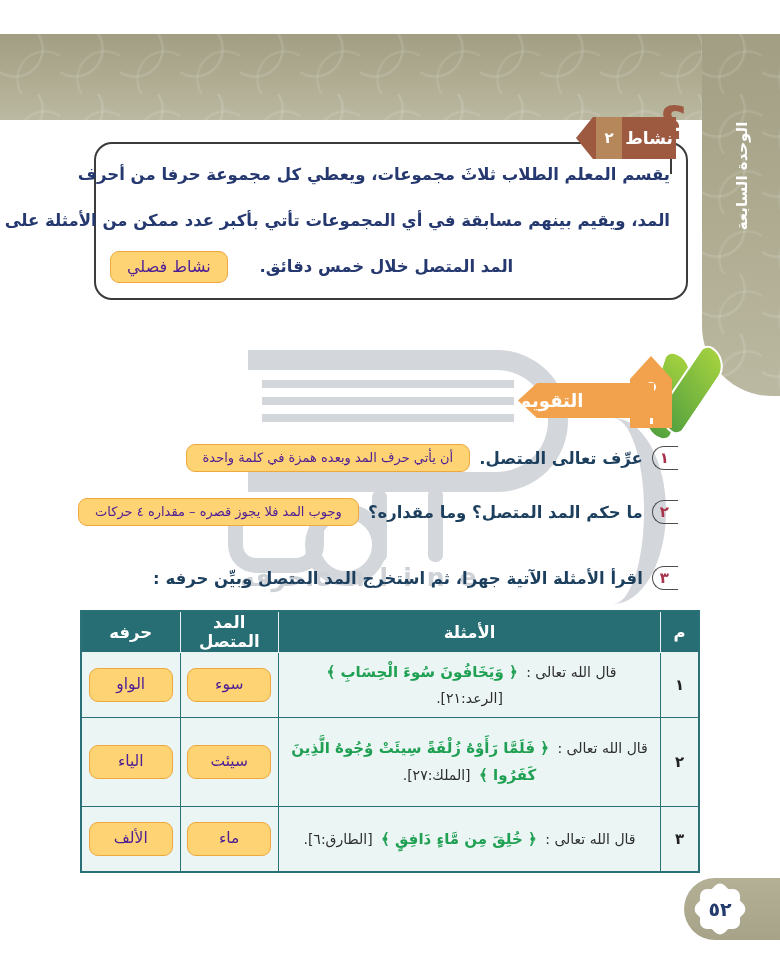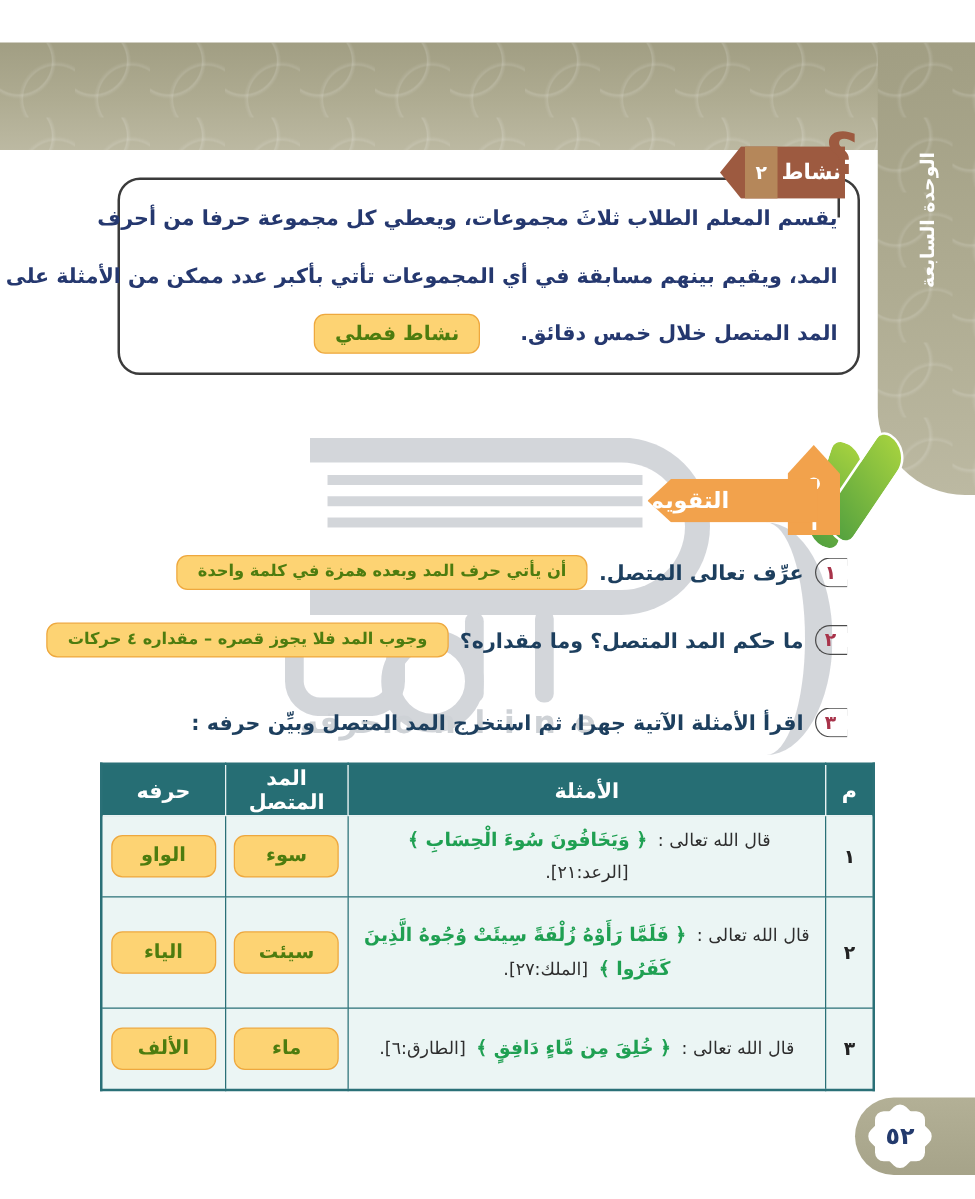--- a/index.html
+++ b/index.html
@@ -31,23 +31,23 @@
   .wm-arc{left:560px;top:418px;width:84px;height:186px;border-right:22px solid #c9ccd2;border-radius:50%;}
   .wm-u{left:228px;top:500px;width:66px;height:58px;border:15px solid #c9ccd2;border-top:0;border-radius:0 0 28px 28px;}
   .wm-ring{left:305px;top:504px;width:52px;height:52px;border:15px solid #c9ccd2;border-radius:50%;}
   .wm-st1{left:372px;top:490px;width:15px;height:72px;background:#c9ccd2;border-radius:7px;}
   .wm-st2{left:428px;top:488px;width:15px;height:74px;background:#c9ccd2;border-radius:7px;}
   .wm-caption{left:240px;top:563px;direction:ltr;color:#c3c7cd;font-size:25px;letter-spacing:15px;font-weight:bold;}
 
   
   .activity-box{position:absolute;left:94px;top:142px;width:594px;height:158px;z-index:2;
     border:2.5px solid #3b3b3b;border-radius:18px;padding:8px 16px 0 14px;box-sizing:border-box;}
-  .act-line{font-size:16.5px;font-weight:bold;color:#25386f;line-height:46px;text-align:right;white-space:nowrap;}
-  .pill{background:#fdd373;border:1.6px solid #eea83e;border-radius:9px;color:#4d7c0f;
-        font-weight:bold;padding:3px 16px;display:inline-block;line-height:1.5;}
+  .act-line{font-size:16.5px;font-weight:bold;color:#25386f;line-height:46px;text-align:left;white-space:nowrap;}
+  .pill{background:#fdd373;border:1.6px solid #eea83e;border-radius:9px;color:#4c1d95;
+        font-weight:normal;padding:3px 16px;display:inline-block;line-height:1.5;}
   .act-tag{margin-right:26px;font-size:16px;}
 
   .act-badge{position:absolute;left:576px;top:117px;width:100px;height:42px;z-index:3;
     clip-path:polygon(0 50%,17% 0,100% 0,100% 100%,17% 100%);background:#9d5a40;}
   .badge-band{position:absolute;left:20%;top:0;width:26%;height:100%;background:#b5875a;}
   .badge-num{position:absolute;left:20%;top:0;width:26%;height:100%;display:flex;align-items:center;
     justify-content:center;color:#fff;font-weight:bold;font-size:15px;}
   .badge-text{position:absolute;right:0;top:0;width:54%;height:100%;display:flex;align-items:center;
     justify-content:center;color:#fff;font-weight:bold;font-size:17px;}
   .q-mark{position:absolute;left:660px;top:100px;z-index:3;color:#9d5a40;font-size:46px;font-weight:bold;line-height:1;}

